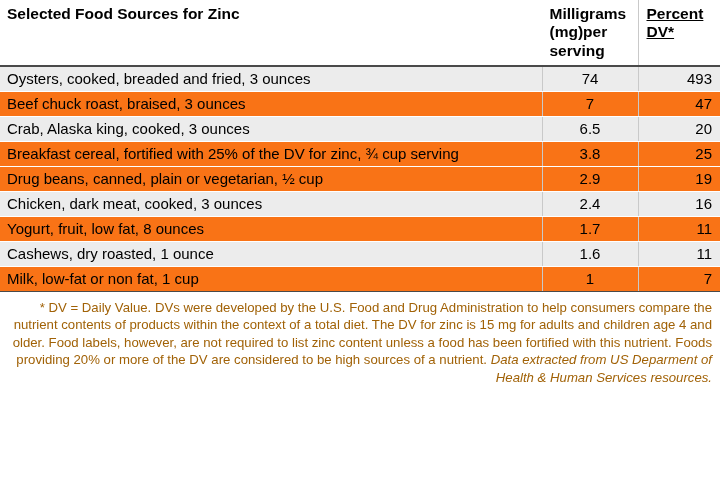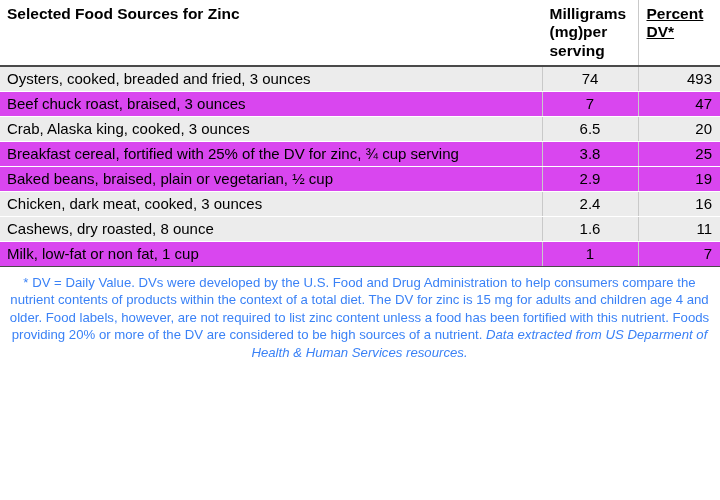--- a/index.html
+++ b/index.html
@@ -70,32 +70,32 @@
     border-left: 1px solid #c9c9c9;
     border-right: 1px solid #c9c9c9;
     padding-right: 7px;
   }
   tbody td.td-dv {
     text-align: right;
     padding-right: 8px;
     padding-left: 44px;
   }
   tbody tr.odd td { background: #ececec; }
-  tbody tr.even td { background: #d946ef; }
+  tbody tr.even td { background: #f97316; }
 
   tbody tr.last td {
     border-bottom: 1px solid #4a4a4a;
   }
 
   .footnote {
     font-size: 13.2px;
     line-height: 1.32;
     padding: 7px 8px 0 7px;
-    color: #3b82f6;
-    text-align: center;
+    color: #a16207;
+    text-align: right;
   }
   .footnote .ital {
     font-style: italic;
   }
 </style>
 </head>
 <body>
 
 <div class="sheet">
 
@@ -127,31 +127,36 @@
         <td class="td-name">Crab, Alaska king, cooked, 3 ounces</td>
         <td class="td-mg">6.5</td>
         <td class="td-dv">20</td>
       </tr>
       <tr class="even">
         <td class="td-name">Breakfast cereal, fortified with 25% of the DV for zinc, ¾ cup serving</td>
         <td class="td-mg">3.8</td>
         <td class="td-dv">25</td>
       </tr>
       <tr class="even">
-        <td class="td-name">Baked beans, braised, plain or vegetarian, ½ cup</td>
+        <td class="td-name">Drug beans, canned, plain or vegetarian, ½ cup</td>
         <td class="td-mg">2.9</td>
         <td class="td-dv">19</td>
       </tr>
       <tr class="odd">
         <td class="td-name">Chicken, dark meat, cooked, 3 ounces</td>
         <td class="td-mg">2.4</td>
         <td class="td-dv">16</td>
       </tr>
+      <tr class="even">
+        <td class="td-name">Yogurt, fruit, low fat, 8 ounces</td>
+        <td class="td-mg">1.7</td>
+        <td class="td-dv">11</td>
+      </tr>
       <tr class="odd">
-        <td class="td-name">Cashews, dry roasted, 8 ounce</td>
+        <td class="td-name">Cashews, dry roasted, 1 ounce</td>
         <td class="td-mg">1.6</td>
         <td class="td-dv">11</td>
       </tr>
       <tr class="even last">
         <td class="td-name">Milk, low-fat or non fat, 1 cup</td>
         <td class="td-mg">1</td>
         <td class="td-dv">7</td>
       </tr>
     </tbody>
   </table>

